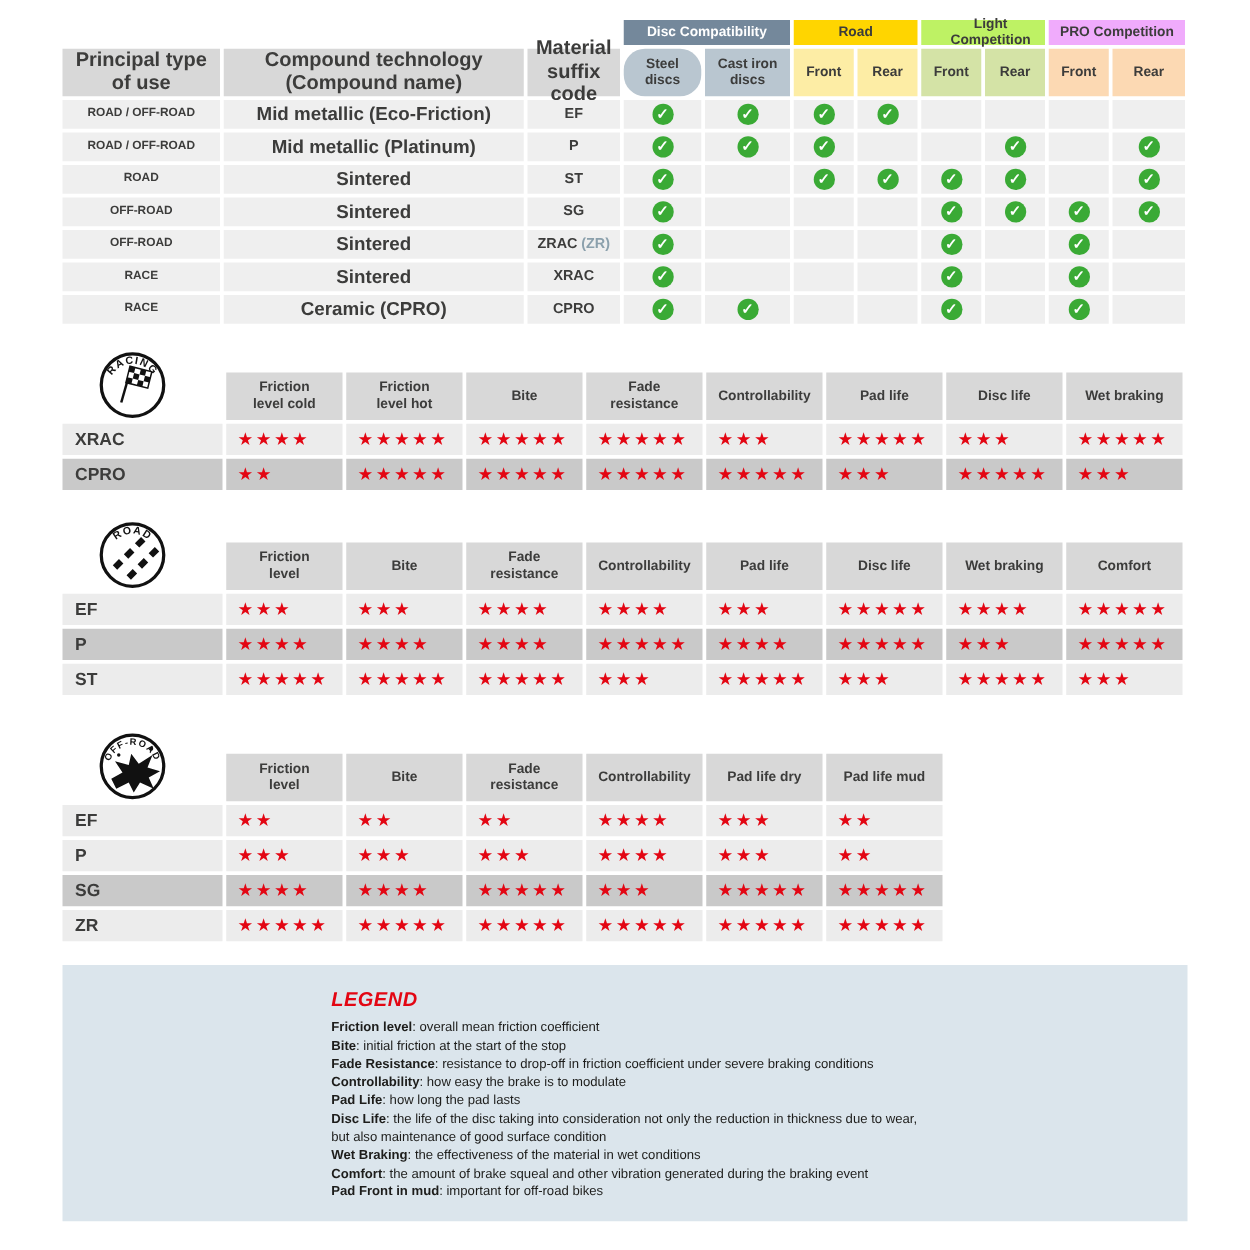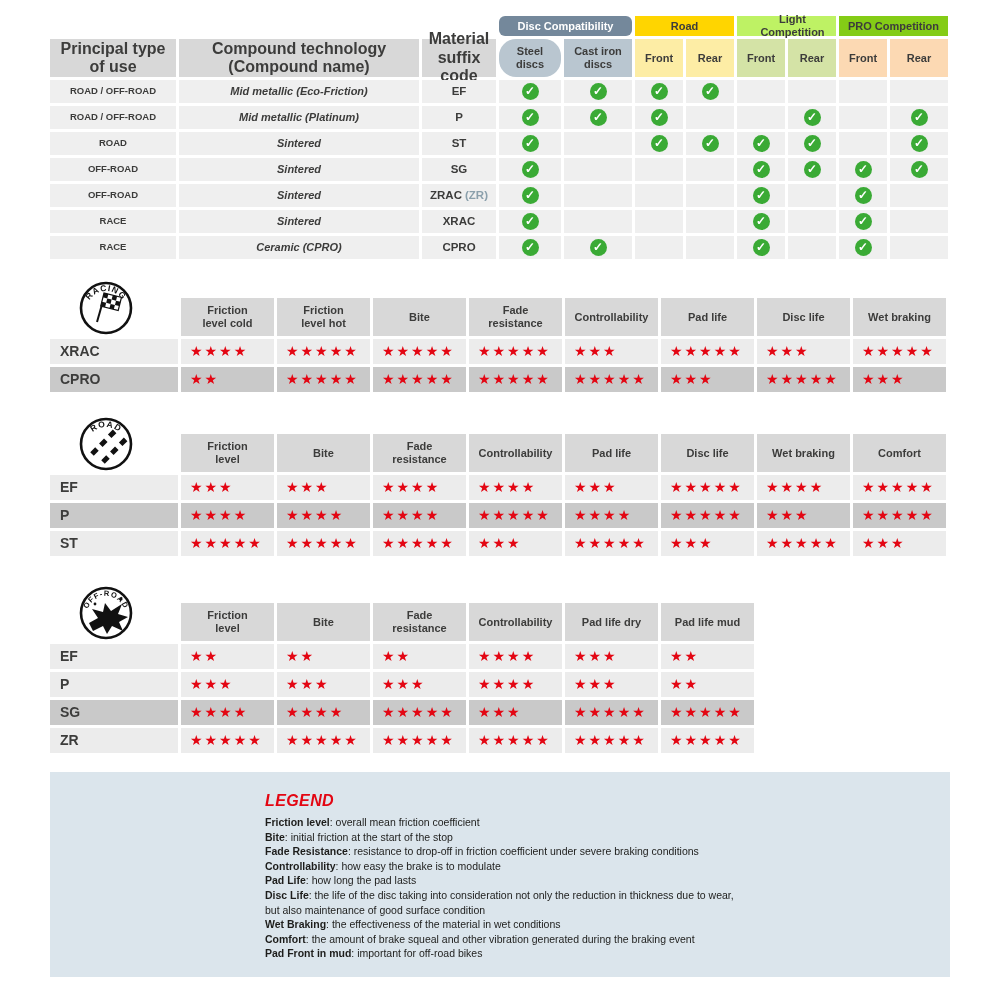--- a/index.html
+++ b/index.html
@@ -13,21 +13,21 @@
 
   
   #compat { position:absolute; left:50px; top:16px;
     grid-template-columns:126px 240px 74px 62px 68px 48px 48px 48px 48px 48px 58px; }
   #compat .group-h { font-size:11px; font-weight:bold; height:20px; }
   #compat .head { background:#d8d8d8; font-weight:bold; font-size:16px;
     white-space:pre-line; height:38px; }
   #compat .sub { font-weight:bold; font-size:11px; white-space:pre-line; height:38px; }
   #compat .data { background:#efefef; height:23px; font-weight:bold; }
   #compat .use { font-size:9.5px; }
-  #compat .compound { font-size:11px;font-style:italic; }
+  #compat .compound { font-size:15px; }
   #compat .code { font-size:11.5px; }
   .check { display:inline-block; width:17px; height:17px; border-radius:50%;
     background:#3aaa35; color:#fff; font-size:12px; line-height:17px;
     text-align:center; font-weight:bold; }
 
   
   .rt { position:absolute; left:50px; overflow:visible; }
   .rt .hcell { background:#d8d8d8; font-weight:bold; font-size:11px;
     white-space:pre-line; height:38px; }
   .rt .iconcell { position:relative; background:transparent; height:38px; }
@@ -45,24 +45,24 @@
   #legend h3 { color:#e30613; font-size:16px; margin-bottom:5px; letter-spacing:0.4px;font-style:italic; }
   .leg-line { line-height:14.6px; }
   .leg-line b { font-weight:bold; }
 </style>
 </head>
 <body>
 
 <div class="page">
   <section id="compat" class="grid">
       <div class="cell" style="grid-column: 1 / span 3;"></div>
-      <div class="cell group-h" style="background: rgb(116, 136, 155); color: rgb(255, 255, 255); grid-column: span 2; border-radius: 6px;">Disc Compatibility</div>
+      <div class="cell group-h" style="background: rgb(116, 136, 155); color: rgb(255, 255, 255); grid-column: span 2;">Disc Compatibility</div>
       <div class="cell group-h" style="background: rgb(255, 213, 0); color: rgb(60, 60, 59); grid-column: span 2;">Road</div>
       <div class="cell group-h" style="background: #bef264; color: rgb(60, 60, 59); grid-column: span 2; padding-left: 12px;">Light Competition</div>
-      <div class="cell group-h" style="background: #84cc16; color: rgb(60, 60, 59); grid-column: span 2;">PRO Competition</div>
+      <div class="cell group-h" style="background: #f0abfc; color: rgb(60, 60, 59); grid-column: span 2;">PRO Competition</div>
       <div class="cell head">Principal type
 of use</div>
       <div class="cell head">Compound technology
 (Compound name)</div>
       <div class="cell head">Material
 suffix code</div>
       <div class="cell sub" style="background: rgb(185, 198, 208); border-radius: 17px;">Steel
 discs</div>
       <div class="cell sub" style="background: rgb(185, 198, 208);">Cast iron
 discs</div>

